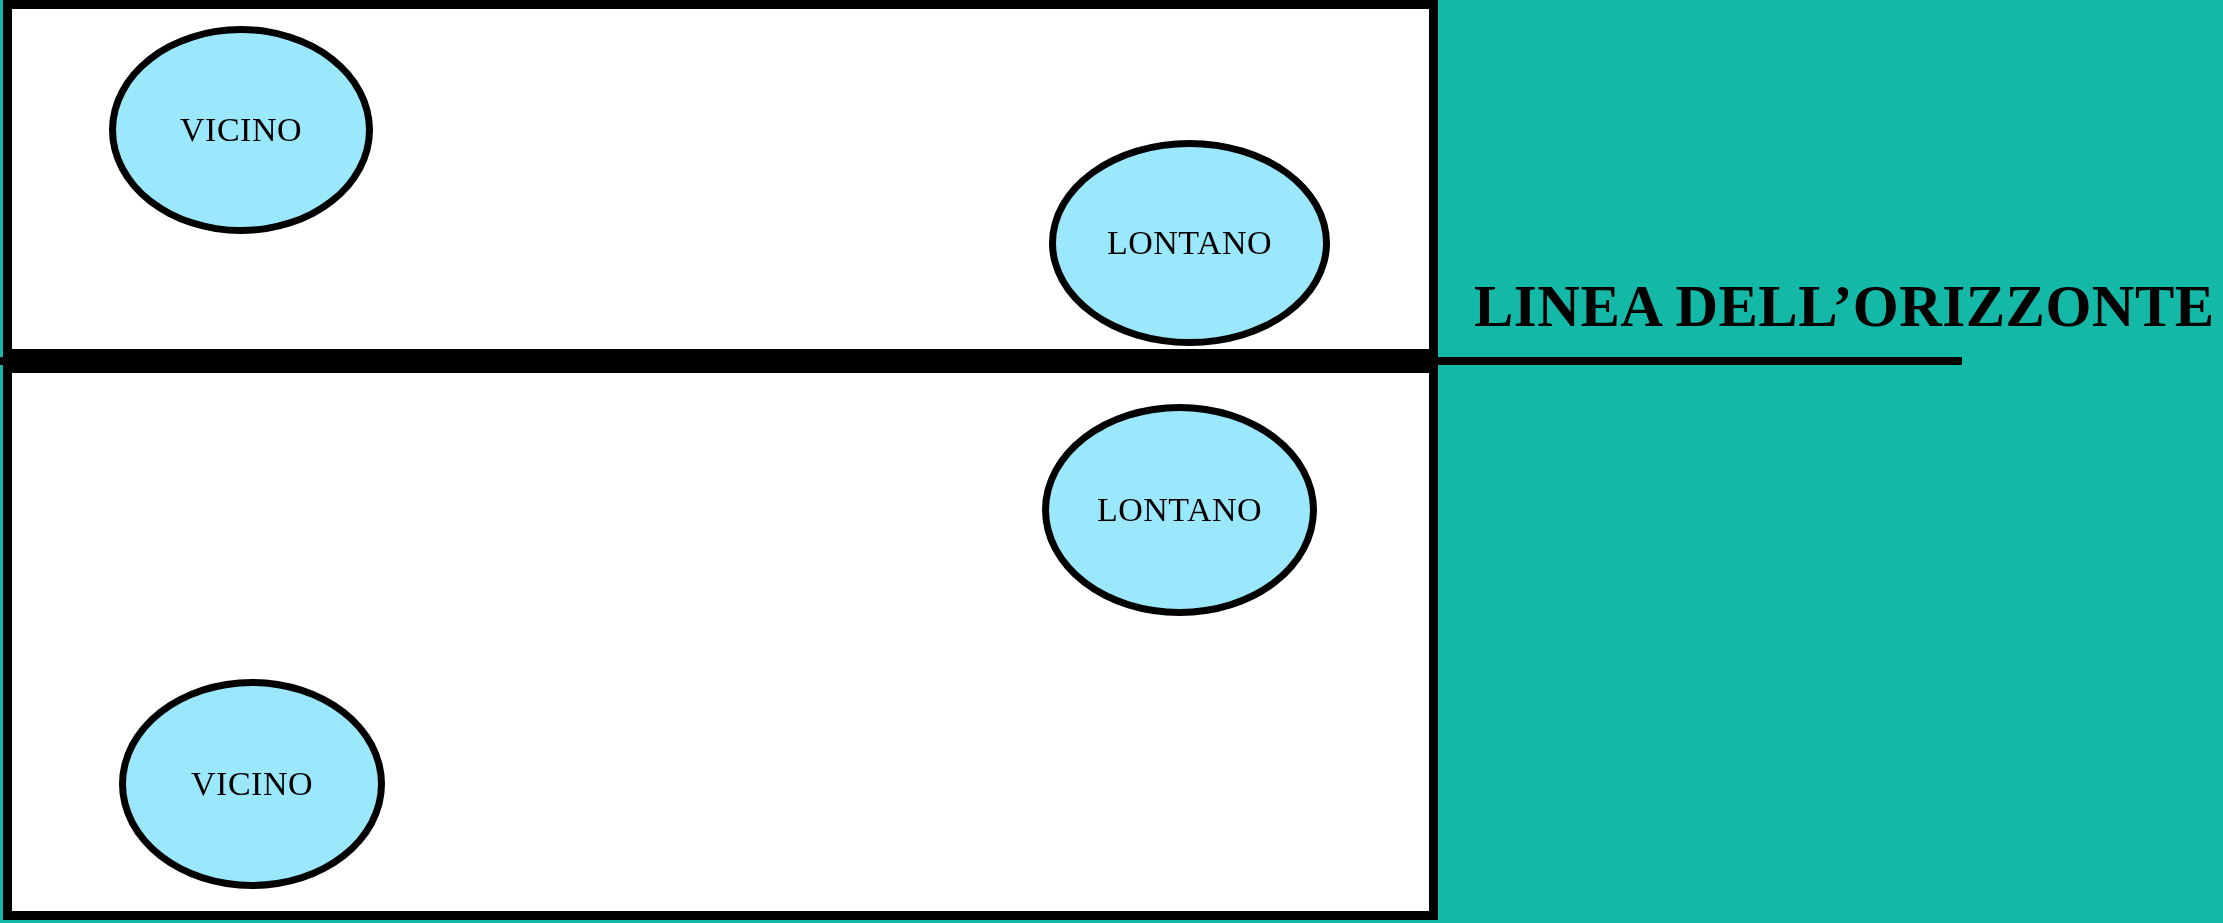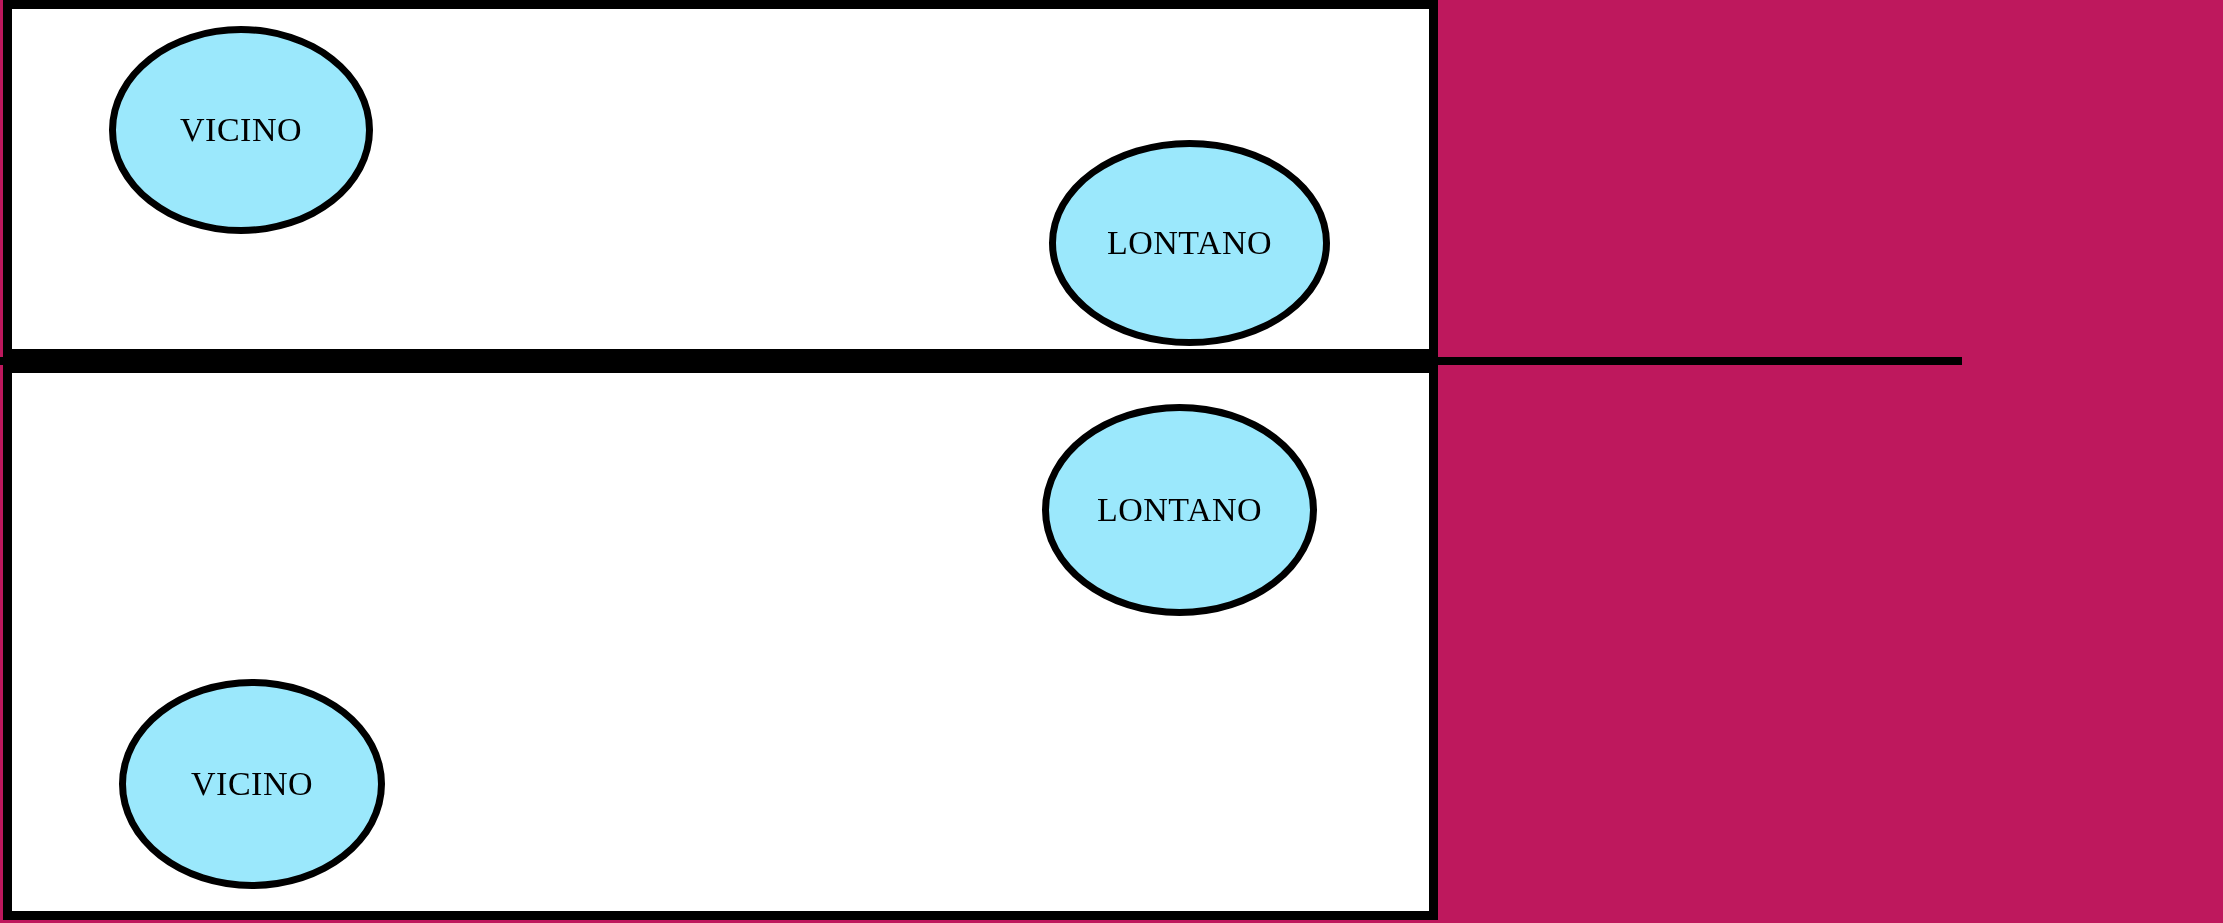--- a/index.html
+++ b/index.html
@@ -7,21 +7,21 @@
     padding: 0;
     background: #ffffff;
   }
   body {
     font-family: "Liberation Serif", "DejaVu Serif", serif;
   }
   #stage {
     position: relative;
     width: 2223px;
     height: 923px;
-    background: #be185d;
+    background: #14b8a6;
     overflow: hidden;
   }
 
   
   .frame {
     position: absolute;
     box-sizing: border-box;
     background: #ffffff;
     border: 9px solid #000000;
   }
@@ -103,14 +103,15 @@
     <div class="ellipse" id="ellipse-lower-lontano" style="left:1030px; top:31px;">
       <span class="ellipse-label">LONTANO</span>
     </div>
     <div class="ellipse" id="ellipse-lower-vicino" style="left:107px; top:306px;">
       <span class="ellipse-label">VICINO</span>
     </div>
   </div>
 
   <div id="horizon-line"></div>
 
+  <div id="horizon-label">LINEA DELL’ORIZZONTE</div>
 
 </div>
 
 </body></html>

